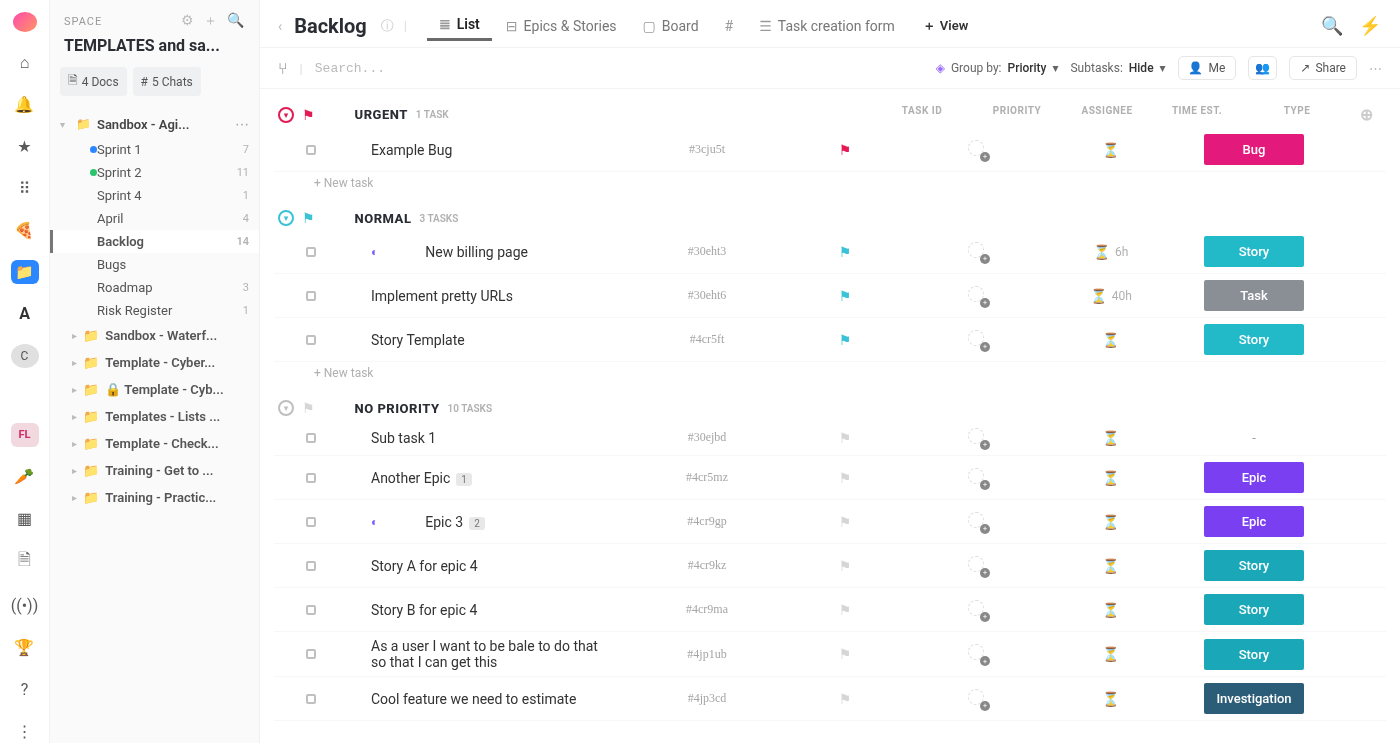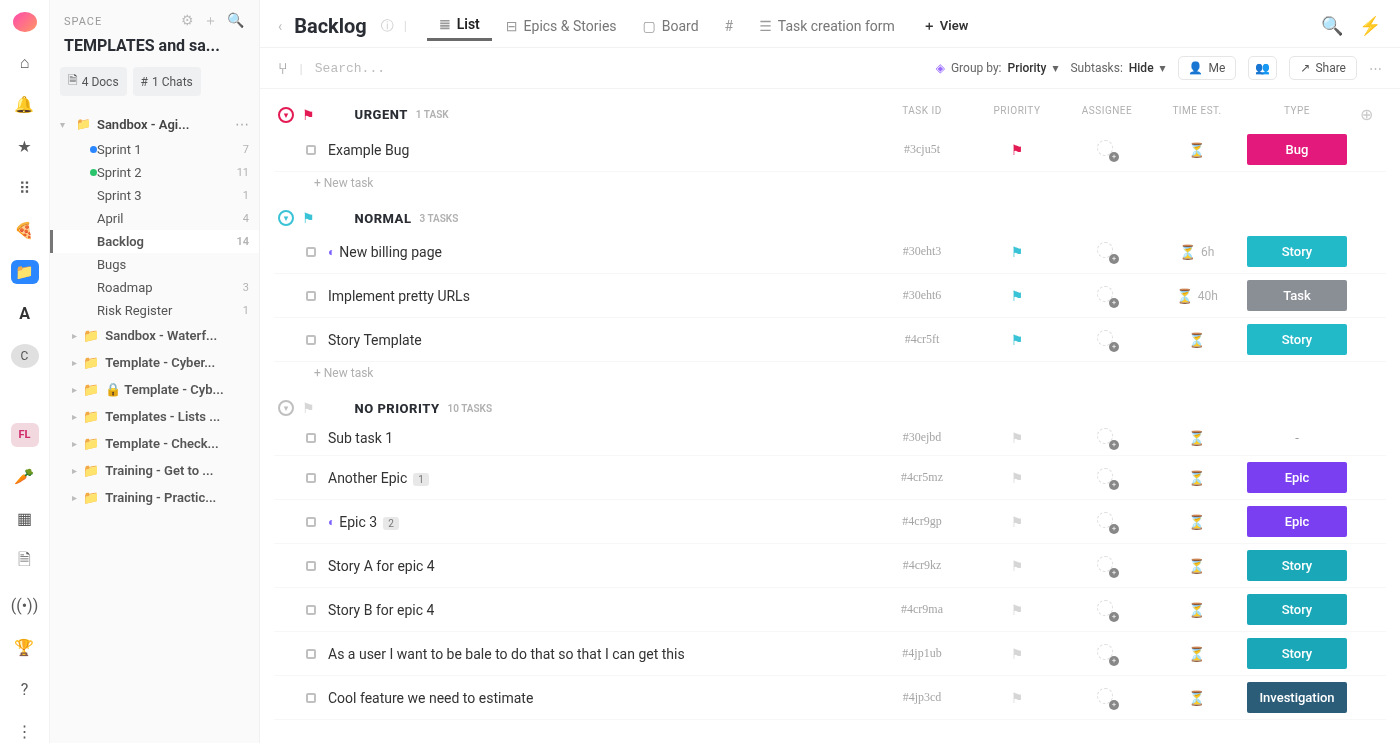--- a/index.html
+++ b/index.html
@@ -64,30 +64,30 @@
 
 
 .list-body { flex:1; overflow:auto; padding: 0 14px 20px 14px; }
 .group { margin-top:12px; }
 .group-header { display:flex; align-items:center; padding:4px 4px; gap:10px; }
 .gh-left { display:flex; align-items:center; gap:8px; }
 .gh-circle { width:16px; height:16px; border:2px solid; border-radius:50%; display:flex; align-items:center; justify-content:center; font-size:9px; }
 .gh-flag { font-size:14px; }
 .gh-title { font-weight:800; letter-spacing:0.5px;margin-left:32px; }
 .gh-count { color:#b0b0b0; font-size:10px; font-weight:600; }
-.col-headers { display:flex; gap:0; flex:1; justify-content:flex-end; color:#b0b0b0; font-size:10px; font-weight:400; letter-spacing:0.5px; }
+.col-headers { display:flex; gap:0; flex:1; justify-content:flex-end; color:#b0b0b0; font-size:10px; font-weight:700; letter-spacing:0.5px; }
 .col { text-align:center; }
 .col.taskid { width:100px; }
 .col.priority { width:90px; }
 .col.assignee { width:90px; }
 .col.timeest { width:90px; }
 .col.type { width:110px; }
 .col.add { width:30px; color:#ccc; font-size:16px; }
 
-.task-row { display:flex; align-items:center; padding:6px 4px; border-bottom:1px solid #f7f7f7; min-height:36px; }
+.task-row { display:flex; align-items:center; padding:6px 4px; border-bottom:1px solid #f7f7f7; min-height:36px;gap:43px; }
 .task-row .status-sq { width:10px; height:10px; border:2px solid #c0c0c0; border-radius:2px; margin-left:28px; margin-right:12px; flex-shrink:0; }
 .task-row .link-ico { color:#7a5fff; font-size:12px; margin-right:4px; }
 .task-row .tname { flex:1; font-size:14px; color:#333; }
 .task-row .subbadge { display:inline-flex; background:#e8e8e8; color:#777; border-radius:3px; font-size:10px; padding:1px 5px; margin-left:6px; }
 .cell { text-align:center; display:flex; align-items:center; justify-content:center; }
 .cell.taskid { width:100px; color:#a5a5a5; font-size:12px;font-family:Liberation Serif, serif; }
 .cell.priority { width:90px; font-size:14px; }
 .cell.assignee { width:90px; color:#d8d8d8; font-size:14px; }
 .cell.timeest { width:90px; color:#b0b0b0; font-size:12px; display:flex; gap:4px; justify-content:center; }
 .cell.type { width:110px; }
@@ -144,21 +144,21 @@
       </div>
     </div>
     <div class="sb-title">TEMPLATES and sa...</div>
     <div class="sb-chips">
       <div class="chip">
           <span>🗎</span>
           <span>4 Docs</span>
         </div>
       <div class="chip">
           <span>#</span>
-          <span>1 Chats</span>
+          <span>5 Chats</span>
         </div>
     </div>
     <div class="tree" id="tree">
         <div class="folder-row">
           <span class="caret">▾</span>
           <span class="fld-icon">📁</span>
           <span class="name">Sandbox - Agi...</span>
           <span class="more">⋯</span>
         </div>
         <div class="list-row">
@@ -166,21 +166,21 @@
           <span class="name">Sprint 1</span>
           <span class="count">7</span>
         </div>
         <div class="list-row">
           <span class="dot" style="background:#29c46b"></span>
           <span class="name">Sprint 2</span>
           <span class="count">11</span>
         </div>
         <div class="list-row">
           <span class="dot" style="background:transparent"></span>
-          <span class="name">Sprint 3</span>
+          <span class="name">Sprint 4</span>
           <span class="count">1</span>
         </div>
         <div class="list-row">
           <span class="dot" style="background:transparent"></span>
           <span class="name">April</span>
           <span class="count">4</span>
         </div>
         <div class="list-row active">
           <span class="dot" style="background:transparent"></span>
           <span class="name">Backlog</span>

